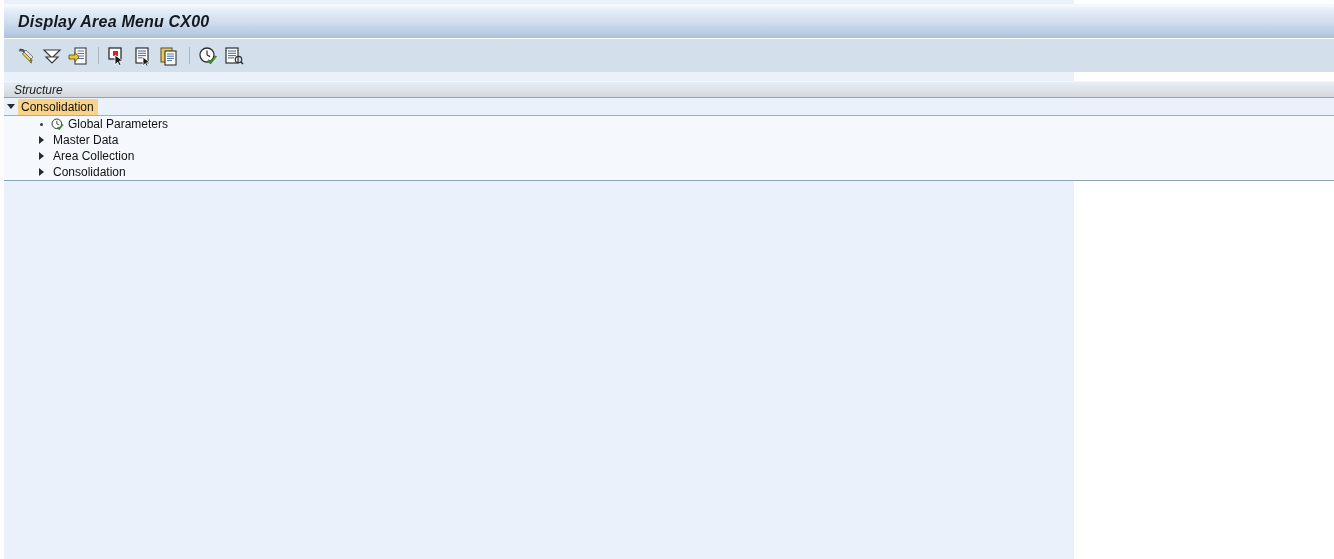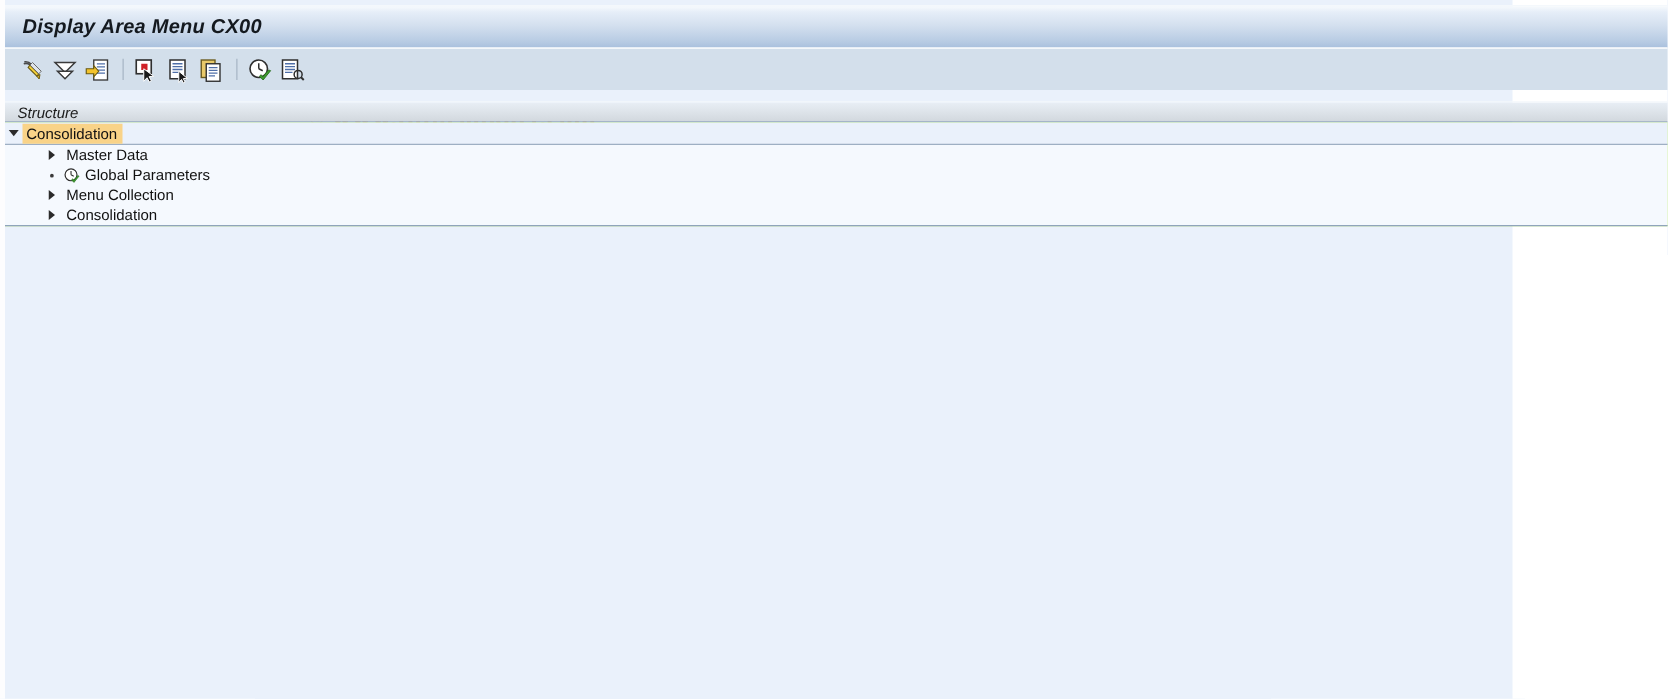--- a/index.html
+++ b/index.html
@@ -13,21 +13,21 @@
     font-family: "Liberation Sans", sans-serif;
     font-size: 12px;
     color: #000000;
     overflow: hidden;
   }
 
   
   #app {
     position: absolute;
     left: 0; top: 0;
-    width: 1210px;
+    width: 1074px;
     height: 559px;
     background: #eaf1fb;
   }
 
   
   #left-gutter {
     position: absolute;
     left: 0; top: 0;
     width: 4px; height: 559px;
     background: #fdfdfe;
@@ -314,50 +314,50 @@
 
     <div class="tree-row root">
       <span class="twisty">
         <span class="arrow-down"></span>
       </span>
       <span class="node-label highlight">Consolidation</span>
     </div>
 
     <div class="tree-row child row-indent-2">
       <span class="twisty">
-        <span class="arrow-right"></span>
-      </span>
-      <span class="node-label label-gap">Master Data</span>
-    </div>
-
-    <div class="tree-row child row-indent-2">
-      <span class="twisty">
         <span class="dot-mark"></span>
       </span>
       <span class="node-icon">
         <svg width="15" height="15" viewBox="0 0 22 22">
           <circle cx="10" cy="10" r="7" fill="#ffffff" stroke="#2f2f2f" stroke-width="1.4"></circle>
           <line x1="10" y1="10" x2="10" y2="5.6" stroke="#2f2f2f" stroke-width="1.3"></line>
           <line x1="10" y1="10" x2="13.2" y2="11.6" stroke="#2f2f2f" stroke-width="1.3"></line>
           <path d="M10.5 16 L13.5 19 L19.5 11.5 L17.8 11 L13.4 16.3 L11.8 14.8 Z" fill="#3e9a2e" stroke="#276b1c" stroke-width="0.7"></path>
         </svg>
       </span>
       <span class="node-label">Global Parameters</span>
     </div>
 
     <div class="tree-row child row-indent-2">
       <span class="twisty">
         <span class="arrow-right"></span>
       </span>
-      <span class="node-label label-gap">Menu Collection</span>
+      <span class="node-label label-gap">Master Data</span>
     </div>
 
     <div class="tree-row child row-indent-2">
       <span class="twisty">
         <span class="arrow-right"></span>
       </span>
+      <span class="node-label label-gap">Area Collection</span>
+    </div>
+
+    <div class="tree-row child row-indent-2">
+      <span class="twisty">
+        <span class="arrow-right"></span>
+      </span>
       <span class="node-label label-gap">Consolidation</span>
     </div>
 
 
   </div>
 
 </div>
 
 </body></html>

